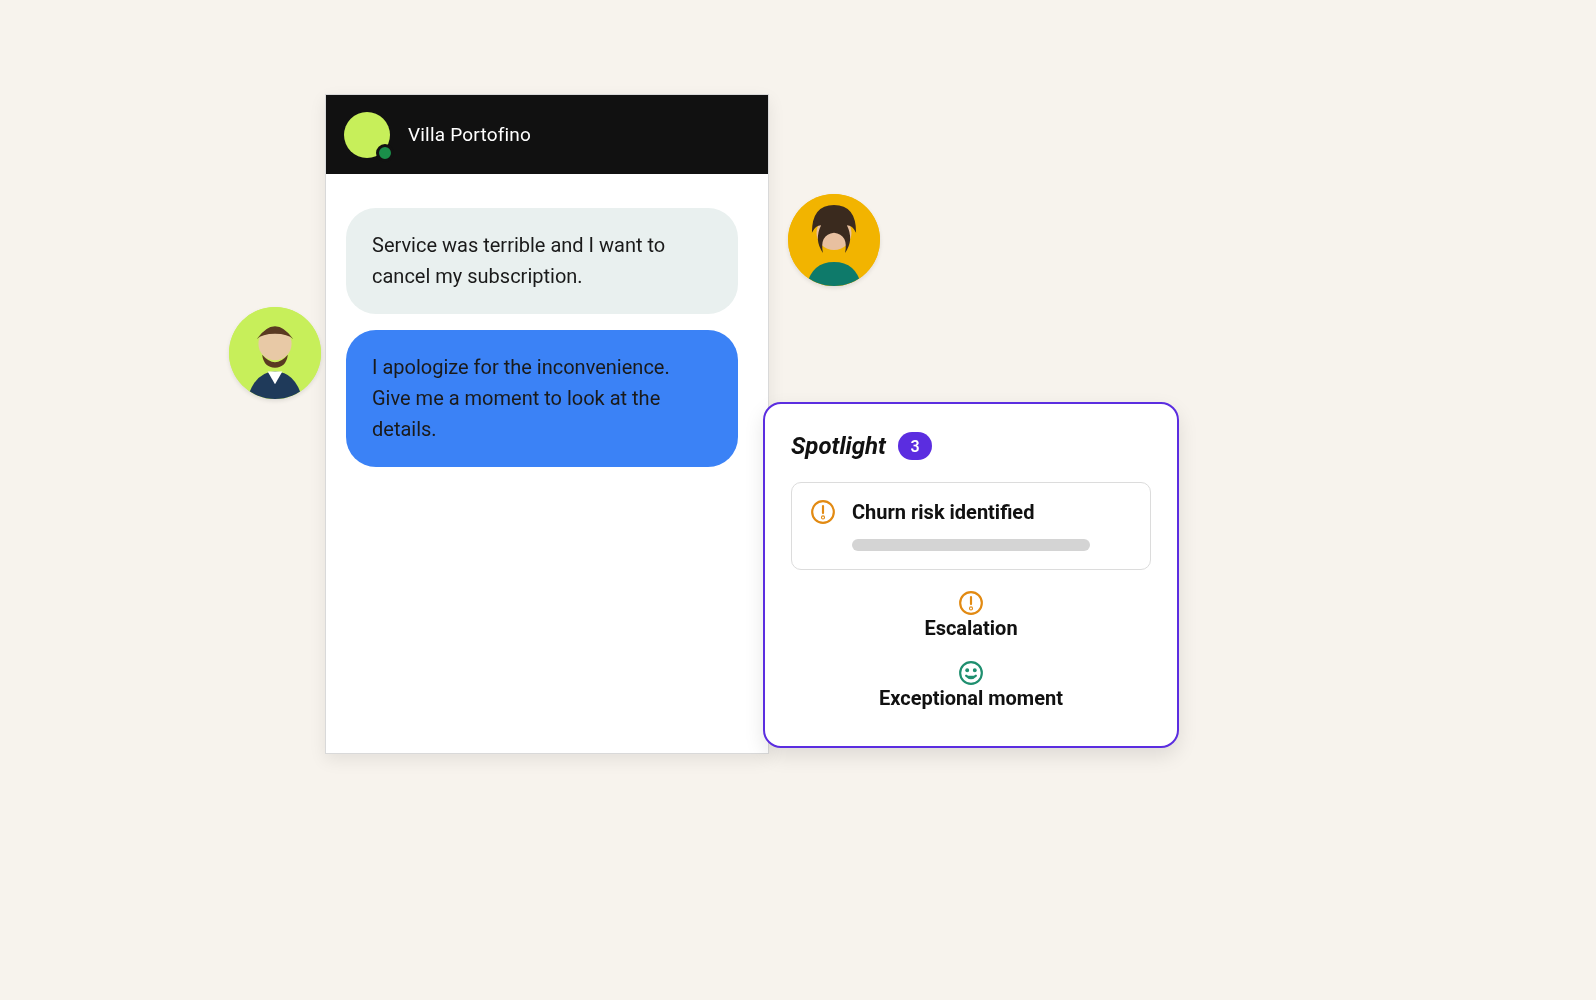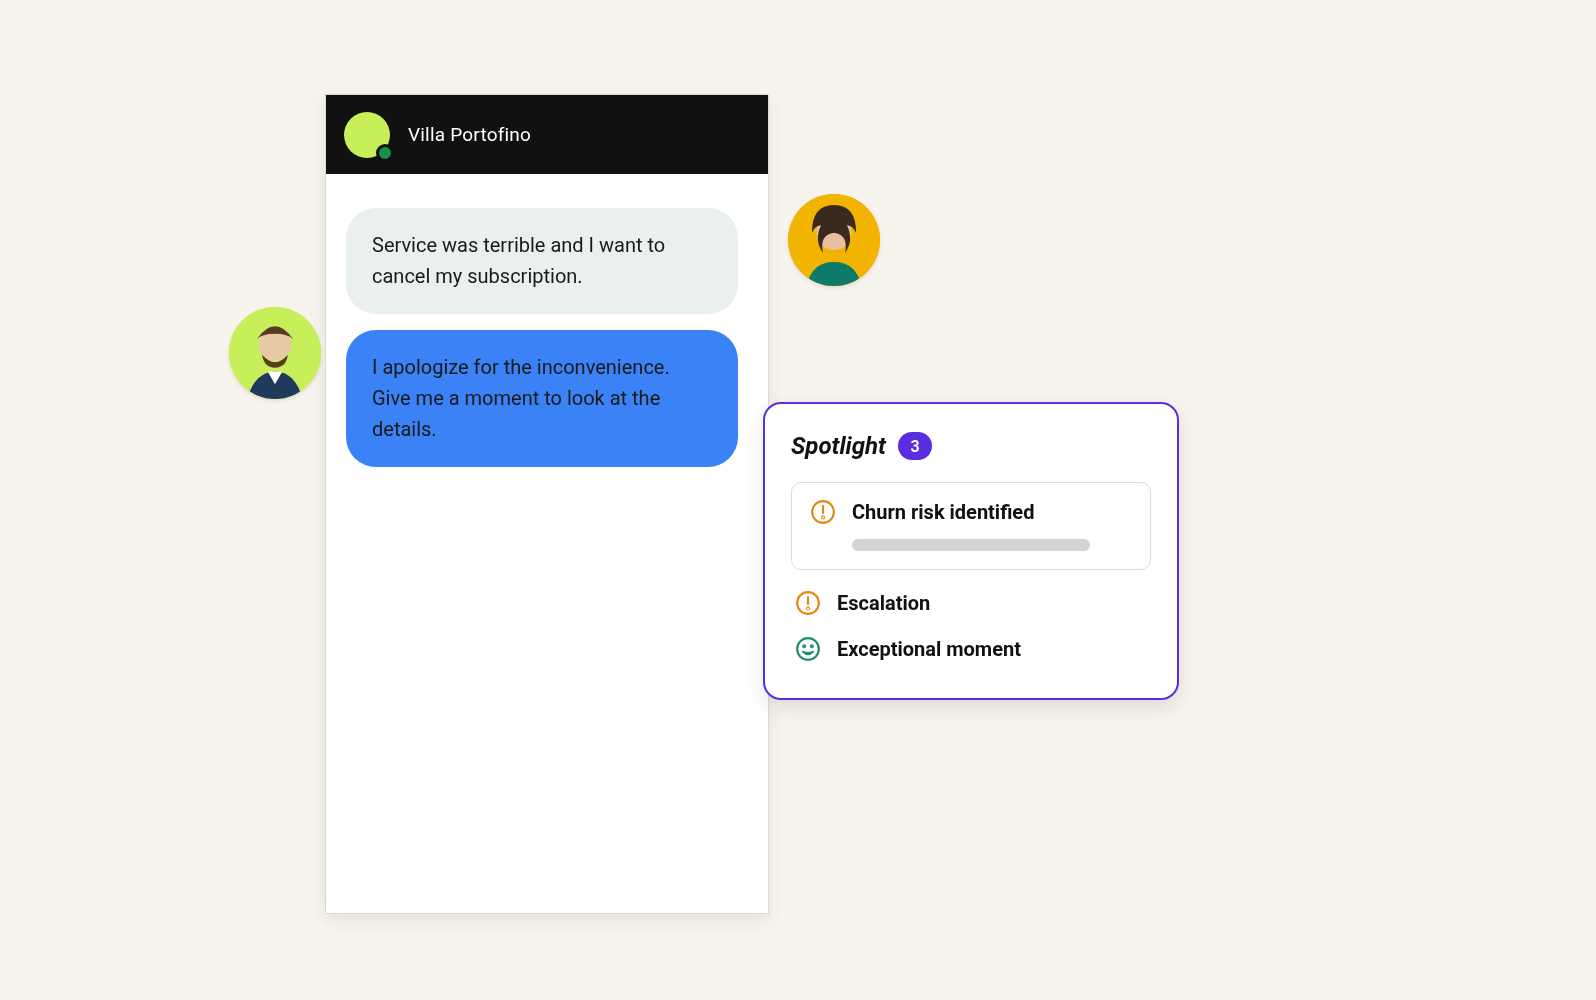--- a/index.html
+++ b/index.html
@@ -15,21 +15,21 @@
       position: absolute;
       left: 0; top: 0; width: 100%; height: 100%;
     }
 
     
     .chat-window {
       position: absolute;
       left: 325px;
       top: 94px;
       width: 444px;
-      height: 820px;
+      height: 660px;
       background: #ffffff;
       border: 1px solid #d9d9d9;
       box-shadow: 0 6px 16px rgba(0,0,0,0.08);
     }
     .chat-header {
       height: 79px;
       background: #111111;
       display: flex;
       align-items: center;
       padding-left: 18px;
@@ -120,29 +120,29 @@
       min-width: 34px; height: 28px;
       border-radius: 14px;
       display: inline-flex;
       align-items: center; justify-content: center;
       font-size: 16px; font-weight: 600;
       padding: 0 10px;
     }
     .spotlight-item {
       display: flex;
       align-items: center;
-      gap: 16px;
+      gap: 0;
       padding: 10px 4px;
+      flex-direction: column;
     }
     .spotlight-item.boxed {
       border: 1px solid #dcdcdc;
       border-radius: 10px;
       padding: 16px 18px 18px 18px;
       margin-bottom: 10px;
-      flex-direction: column;
       align-items: stretch;
       gap: 14px;
     }
     .spotlight-item.boxed .row {
       display: flex; align-items: center; gap: 16px;
     }
     .spotlight-label {
       font-size: 20px;
       font-weight: 700;
       color: #111;

